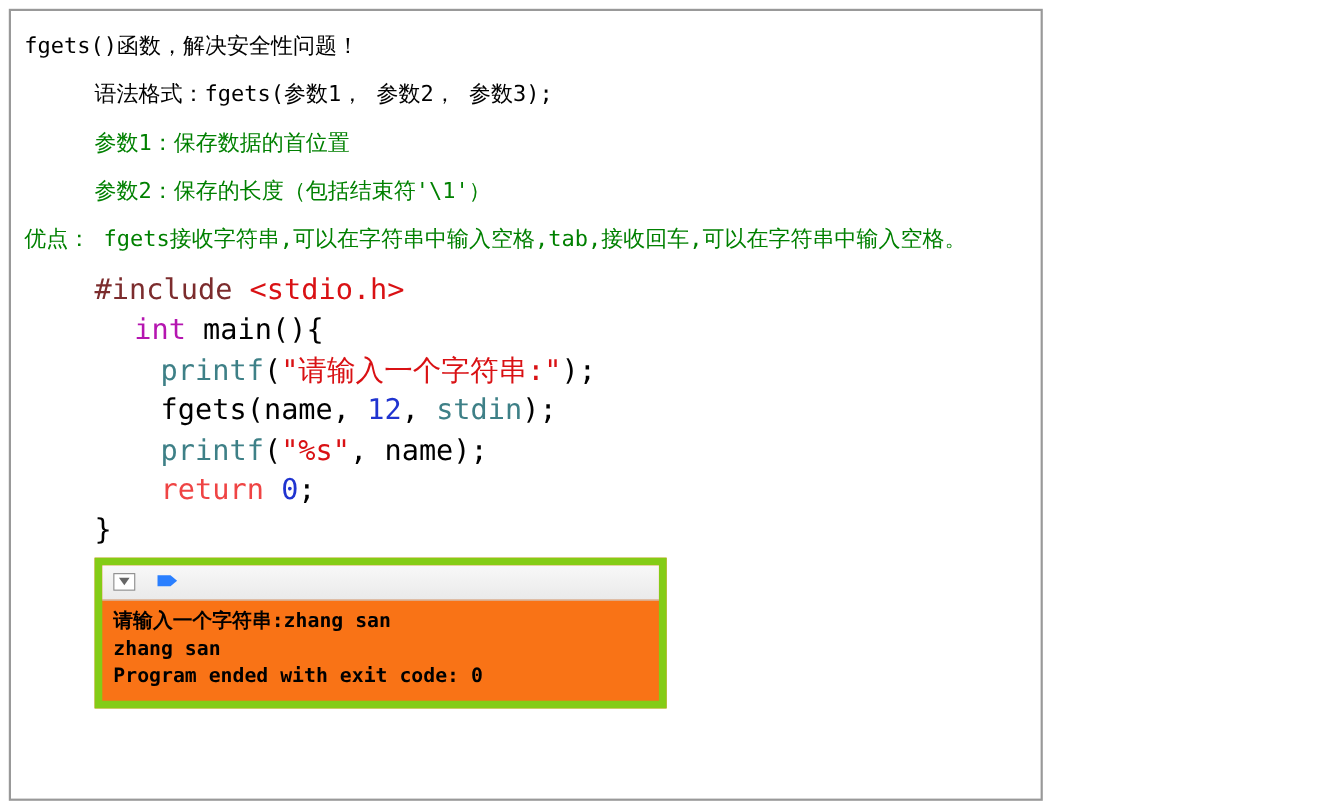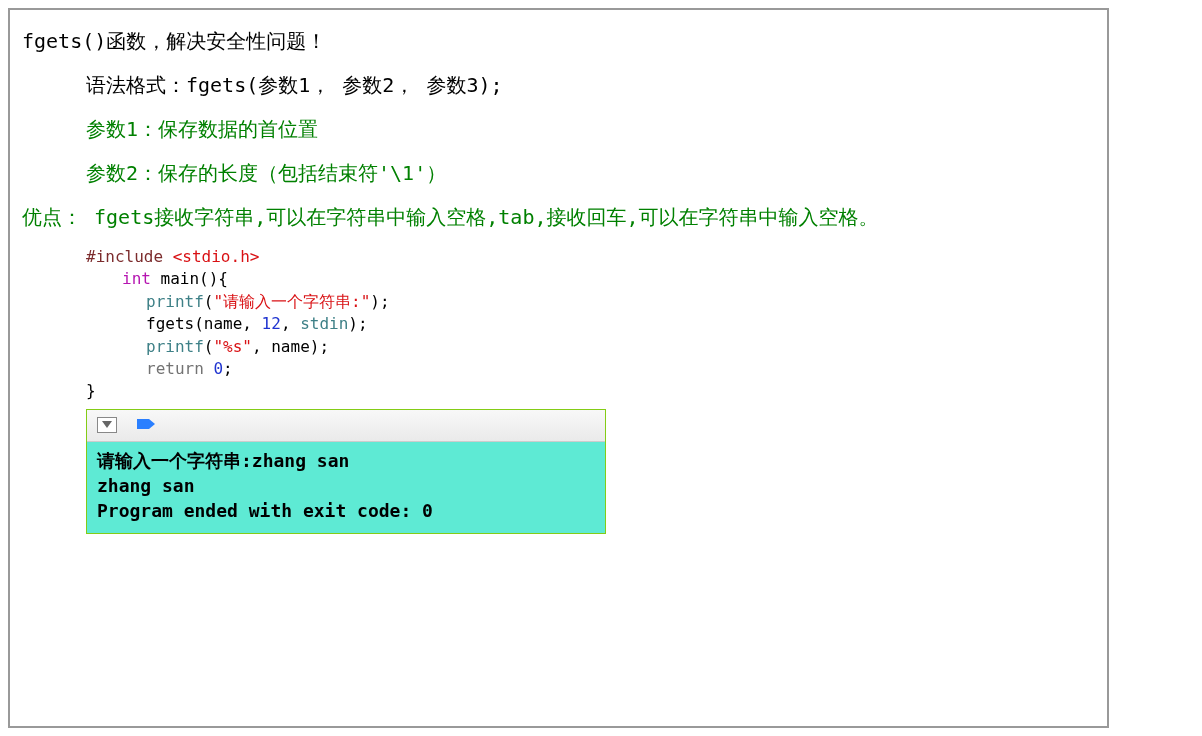--- a/index.html
+++ b/index.html
@@ -8,57 +8,57 @@
       box-sizing: border-box;
     }
     body {
       font-family: "Menlo", "Monaco", "Consolas", monospace;
       background: #ffffff;
       padding: 8px;
     }
     .container {
       border: 2px solid #999;
       padding: 16px 12px;
-      width: 1101px;
+      width: 940px;
       height: 720px;
     }
     .line {
       font-size: 20px;
       line-height: 1.5;
       margin-bottom: 14px;
       white-space: pre;
     }
     .indent1 { padding-left: 64px; }
     .green { color: #008000; }
     .black { color: #000000; }
     .code-block {
       padding-left: 64px;
-      font-size: 16px;
+      font-size: 26px;
       line-height: 1.4;
       margin-bottom: 6px;
     }
     .code-line {
       white-space: pre;
     }
     .kw-preproc { color: #7c2c2d; }
     .kw-type { color: #b515b0; margin-left: 36px; }
-    .kw-keyword { color: #737373; }
+    .kw-keyword { color: #ef4444; }
     .kw-include { color: #d91114; }
     .kw-string { color: #d91114; }
     .kw-num { color: #2034d0; }
     .kw-stdin { color: #3e8087; }
     .kw-func { color: #3e8087; }
     .kw-black { color: #000000; }
     .code-indent { display: inline-block; width: 60px; }
     
     .console-wrapper {
       margin-left: 64px;
       width: 520px;
-      border: 1px solid #84cc16;
-      background: #5eead4;
+      border: 7px solid #84cc16;
+      background: #f97316;
     }
     .console-toolbar {
       background: linear-gradient(to bottom, #f8f8f8, #eaeaea);
       border-bottom: 1px solid #cccccc;
       padding: 6px 10px;
       display: flex;
       align-items: center;
       gap: 20px;
     }
     .dropdown-icon {

